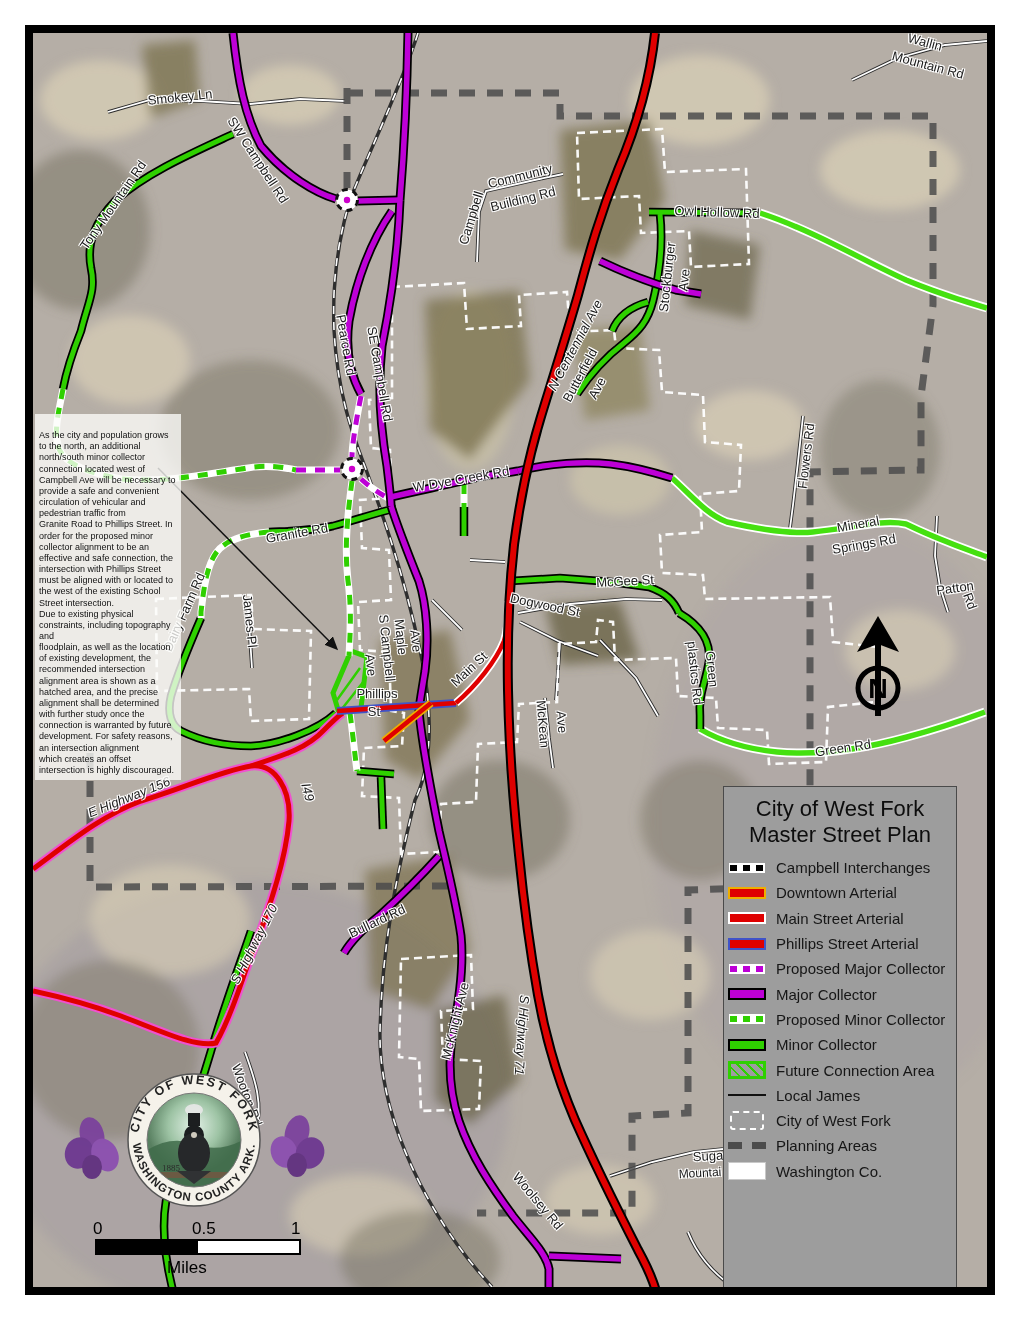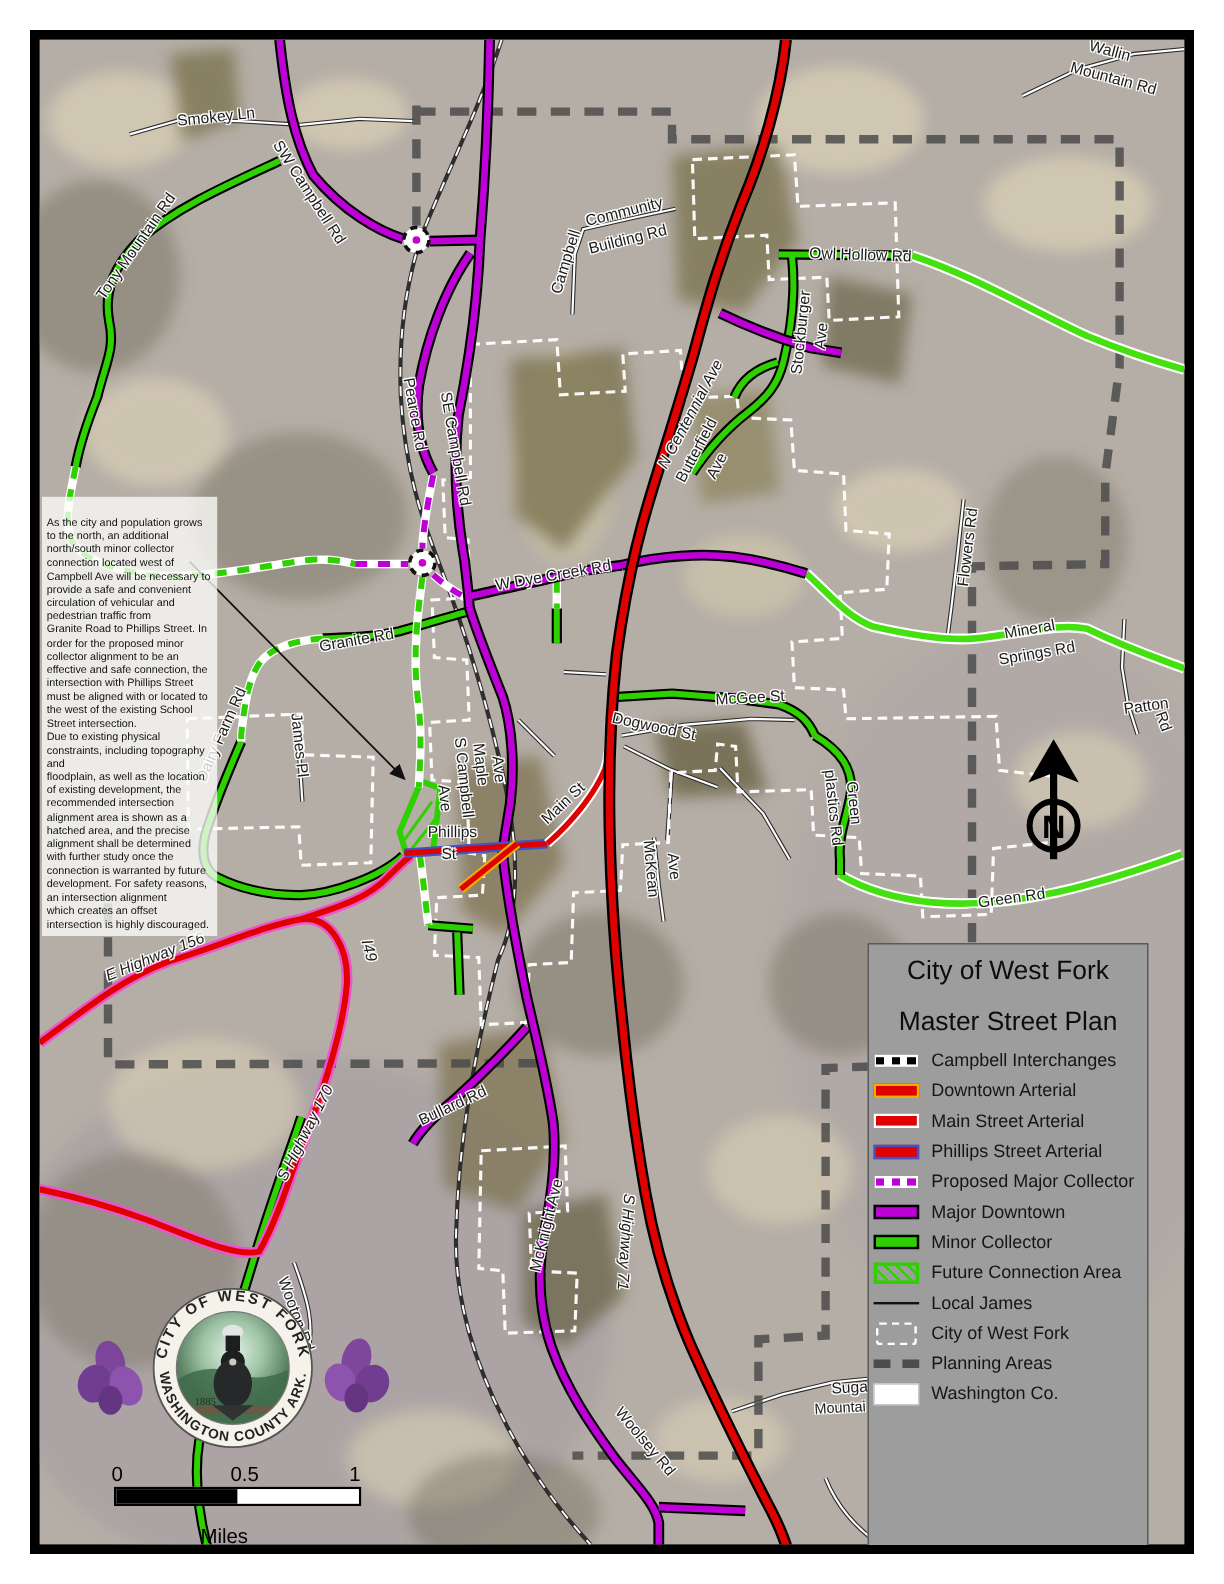--- a/index.html
+++ b/index.html
@@ -50,21 +50,21 @@
   .sw-planning{width:38px;height:0;border-top:7px dashed #4c4c4c;}
   .sw-washco{width:36px;height:16px;background:#fff;border:1px solid #c8c8c8;}
 
   
   .scalebar{position:absolute;left:62px;top:1186px;width:210px;color:#000;}
   .sb-nums{position:relative;height:20px;font-size:17px;}
   .sb-nums span{position:absolute;top:0;}
   .sb-bar{width:202px;height:12px;border:2px solid #000;display:flex;background:#fff;}
   .sb-black{width:50%;height:100%;background:#000;}
   .sb-white{width:50%;height:100%;background:#fff;}
-  .sb-unit{font-size:17px;margin-top:16px;margin-left:72px;}
+  .sb-unit{font-size:17px;margin-top:3px;margin-left:72px;}
 </style>
 </head>
 <body>
 
 <div class="page">
  <div class="map-frame">
   <div class="map-inner">
 
    <svg id="map-svg" viewBox="33 33 954 1254" width="954" height="1254">
     <defs>
@@ -384,21 +384,21 @@
    <div class="note-box">
      <span>As the city and population grows to the north, an additional north/south minor collector connection located west of Campbell Ave will be necessary to provide a safe and convenient circulation of vehicular and pedestrian traffic from
 Granite Road to Phillips Street. In order for the proposed minor collector alignment to be an effective and safe connection, the intersection with Phillips Street must be aligned with or located to the west of the existing School Street intersection.
 Due to existing physical constraints, including topography and
 floodplain, as well as the location of existing development, the recommended intersection alignment area is shown as a hatched area, and the precise alignment shall be determined with further study once the connection is warranted by future development.  For safety reasons, an intersection alignment
 which creates an offset intersection is highly discouraged.</span>
    </div>
 
    <div class="legend">
      <div class="lg-title">City of West Fork</div>
-     <div class="lg-title" style="margin-top:16px;">Master Street Plan</div>
+     <div class="lg-title" style="margin-top:0;">Master Street Plan</div>
      <div id="legend-items">
             <div class="lg-row">
               <span class="swwrap">
                 <span class="sw sw-propint"></span>
               </span>
               <span class="lg-label">Campbell Interchanges</span>
             </div>
             <div class="lg-row">
               <span class="swwrap">
                 <span class="sw sw-downtown"></span>
@@ -420,21 +420,27 @@
             <div class="lg-row">
               <span class="swwrap">
                 <span class="sw sw-propmajor"></span>
               </span>
               <span class="lg-label">Proposed Major Collector</span>
             </div>
             <div class="lg-row">
               <span class="swwrap">
                 <span class="sw sw-major"></span>
               </span>
-              <span class="lg-label">Major Downtown</span>
+              <span class="lg-label">Major Collector</span>
+            </div>
+            <div class="lg-row">
+              <span class="swwrap">
+                <span class="sw sw-propminor"></span>
+              </span>
+              <span class="lg-label">Proposed Minor Collector</span>
             </div>
             <div class="lg-row">
               <span class="swwrap">
                 <span class="sw sw-minor"></span>
               </span>
               <span class="lg-label">Minor Collector</span>
             </div>
             <div class="lg-row">
               <span class="swwrap">
                 <span class="sw sw-future"></span>

